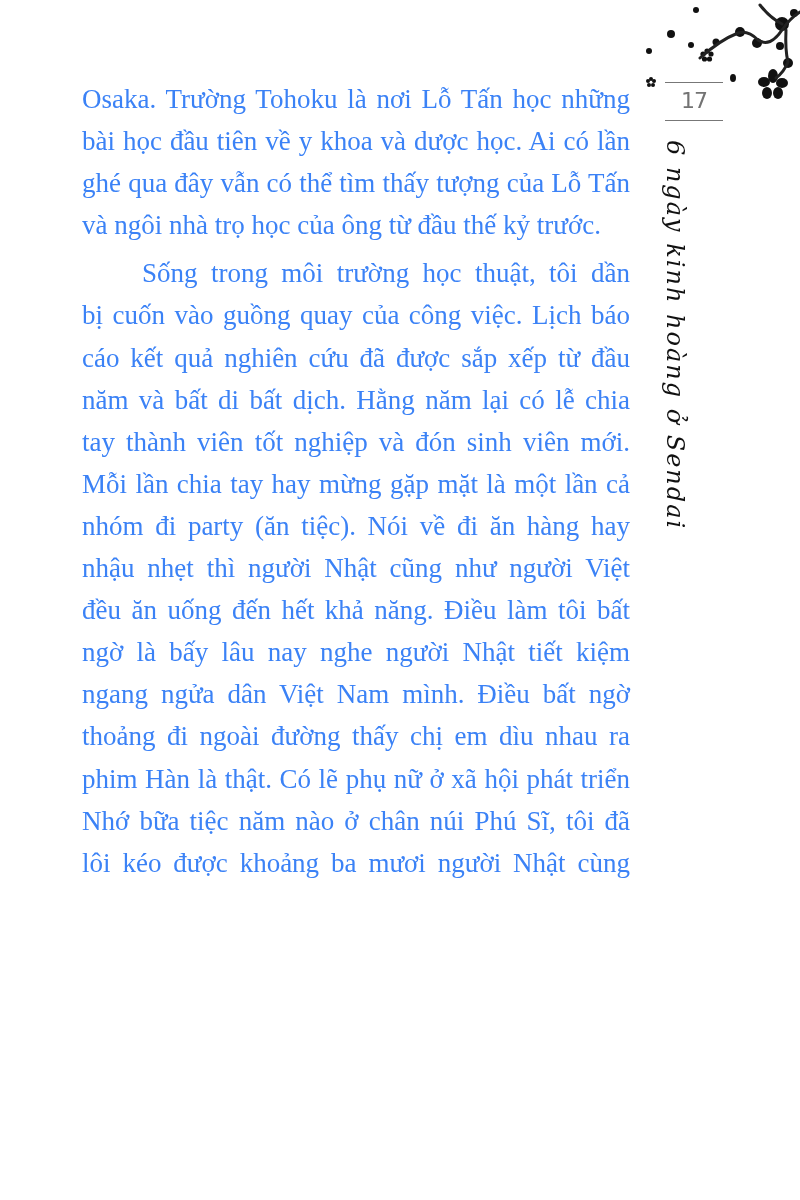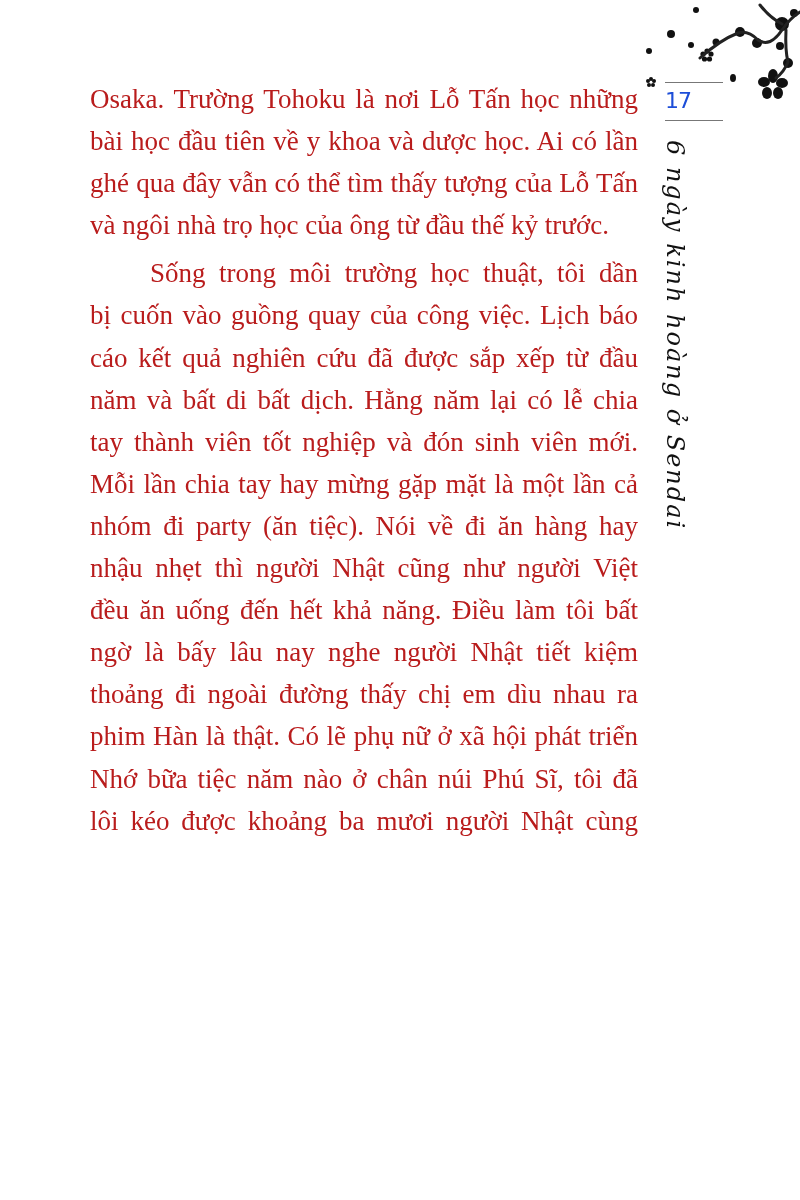--- a/index.html
+++ b/index.html
@@ -21,22 +21,21 @@
       background: #ffffff;
     }
     .body-text {
       position: absolute;
       left: 82px;
       top: 78px;
       width: 548px;
       font-family: "Liberation Serif", "DejaVu Serif", serif;
       font-size: 27px;
       line-height: 42.1px;
-      color: #b91c1c;
-      margin-left: 8px;
+      color: #3b82f6;
     }
     .line {
       display: block;
       white-space: nowrap;
       text-align: justify;
       text-align-last: justify;
       height: 42.1px;
     }
     .line.last {
       text-align-last: left;
@@ -60,25 +59,25 @@
       width: 58px;
       height: 1px;
       background: #777777;
     }
     .rule.top { top: 0; }
     .rule.bottom { top: 38px; }
     .page-number {
       position: absolute;
       left: 0; top: 4px;
       width: 58px;
-      text-align: left;
+      text-align: center;
       font-family: "DejaVu Sans", sans-serif;
       font-size: 22px;
       line-height: 30px;
-      color: #1d4ed8;
+      color: #737373;
       letter-spacing: -1px;
     }
     .running-title {
       position: absolute;
       left: 690px;
       top: 140px;
       width: 380px;
       height: 30px;
       transform-origin: 0 0;
       transform: translate(0px, 0px) rotate(90deg);
@@ -171,19 +170,20 @@
       <span class="line indent">Sống trong môi trường học thuật, tôi dần</span>
       <span class="line">bị cuốn vào guồng quay của công việc. Lịch báo</span>
       <span class="line">cáo kết quả nghiên cứu đã được sắp xếp từ đầu</span>
       <span class="line">năm và bất di bất dịch. Hằng năm lại có lễ chia</span>
       <span class="line">tay thành viên tốt nghiệp và đón sinh viên mới.</span>
       <span class="line">Mỗi lần chia tay hay mừng gặp mặt là một lần cả</span>
       <span class="line">nhóm đi party (ăn tiệc). Nói về đi ăn hàng hay</span>
       <span class="line">nhậu nhẹt thì người Nhật cũng như người Việt</span>
       <span class="line">đều ăn uống đến hết khả năng. Điều làm tôi bất</span>
       <span class="line">ngờ là bấy lâu nay nghe người Nhật tiết kiệm</span>
+      <span class="line">ngang ngửa dân Việt Nam mình. Điều bất ngờ</span>
       <span class="line">thoảng đi ngoài đường thấy chị em dìu nhau ra</span>
       <span class="line">phim Hàn là thật. Có lẽ phụ nữ ở xã hội phát triển</span>
       <span class="line">Nhớ bữa tiệc năm nào ở chân núi Phú Sĩ, tôi đã</span>
       <span class="line">lôi kéo được khoảng ba mươi người Nhật cùng</span>
     </div>
   </div>
 </div>
 
 </body></html>

